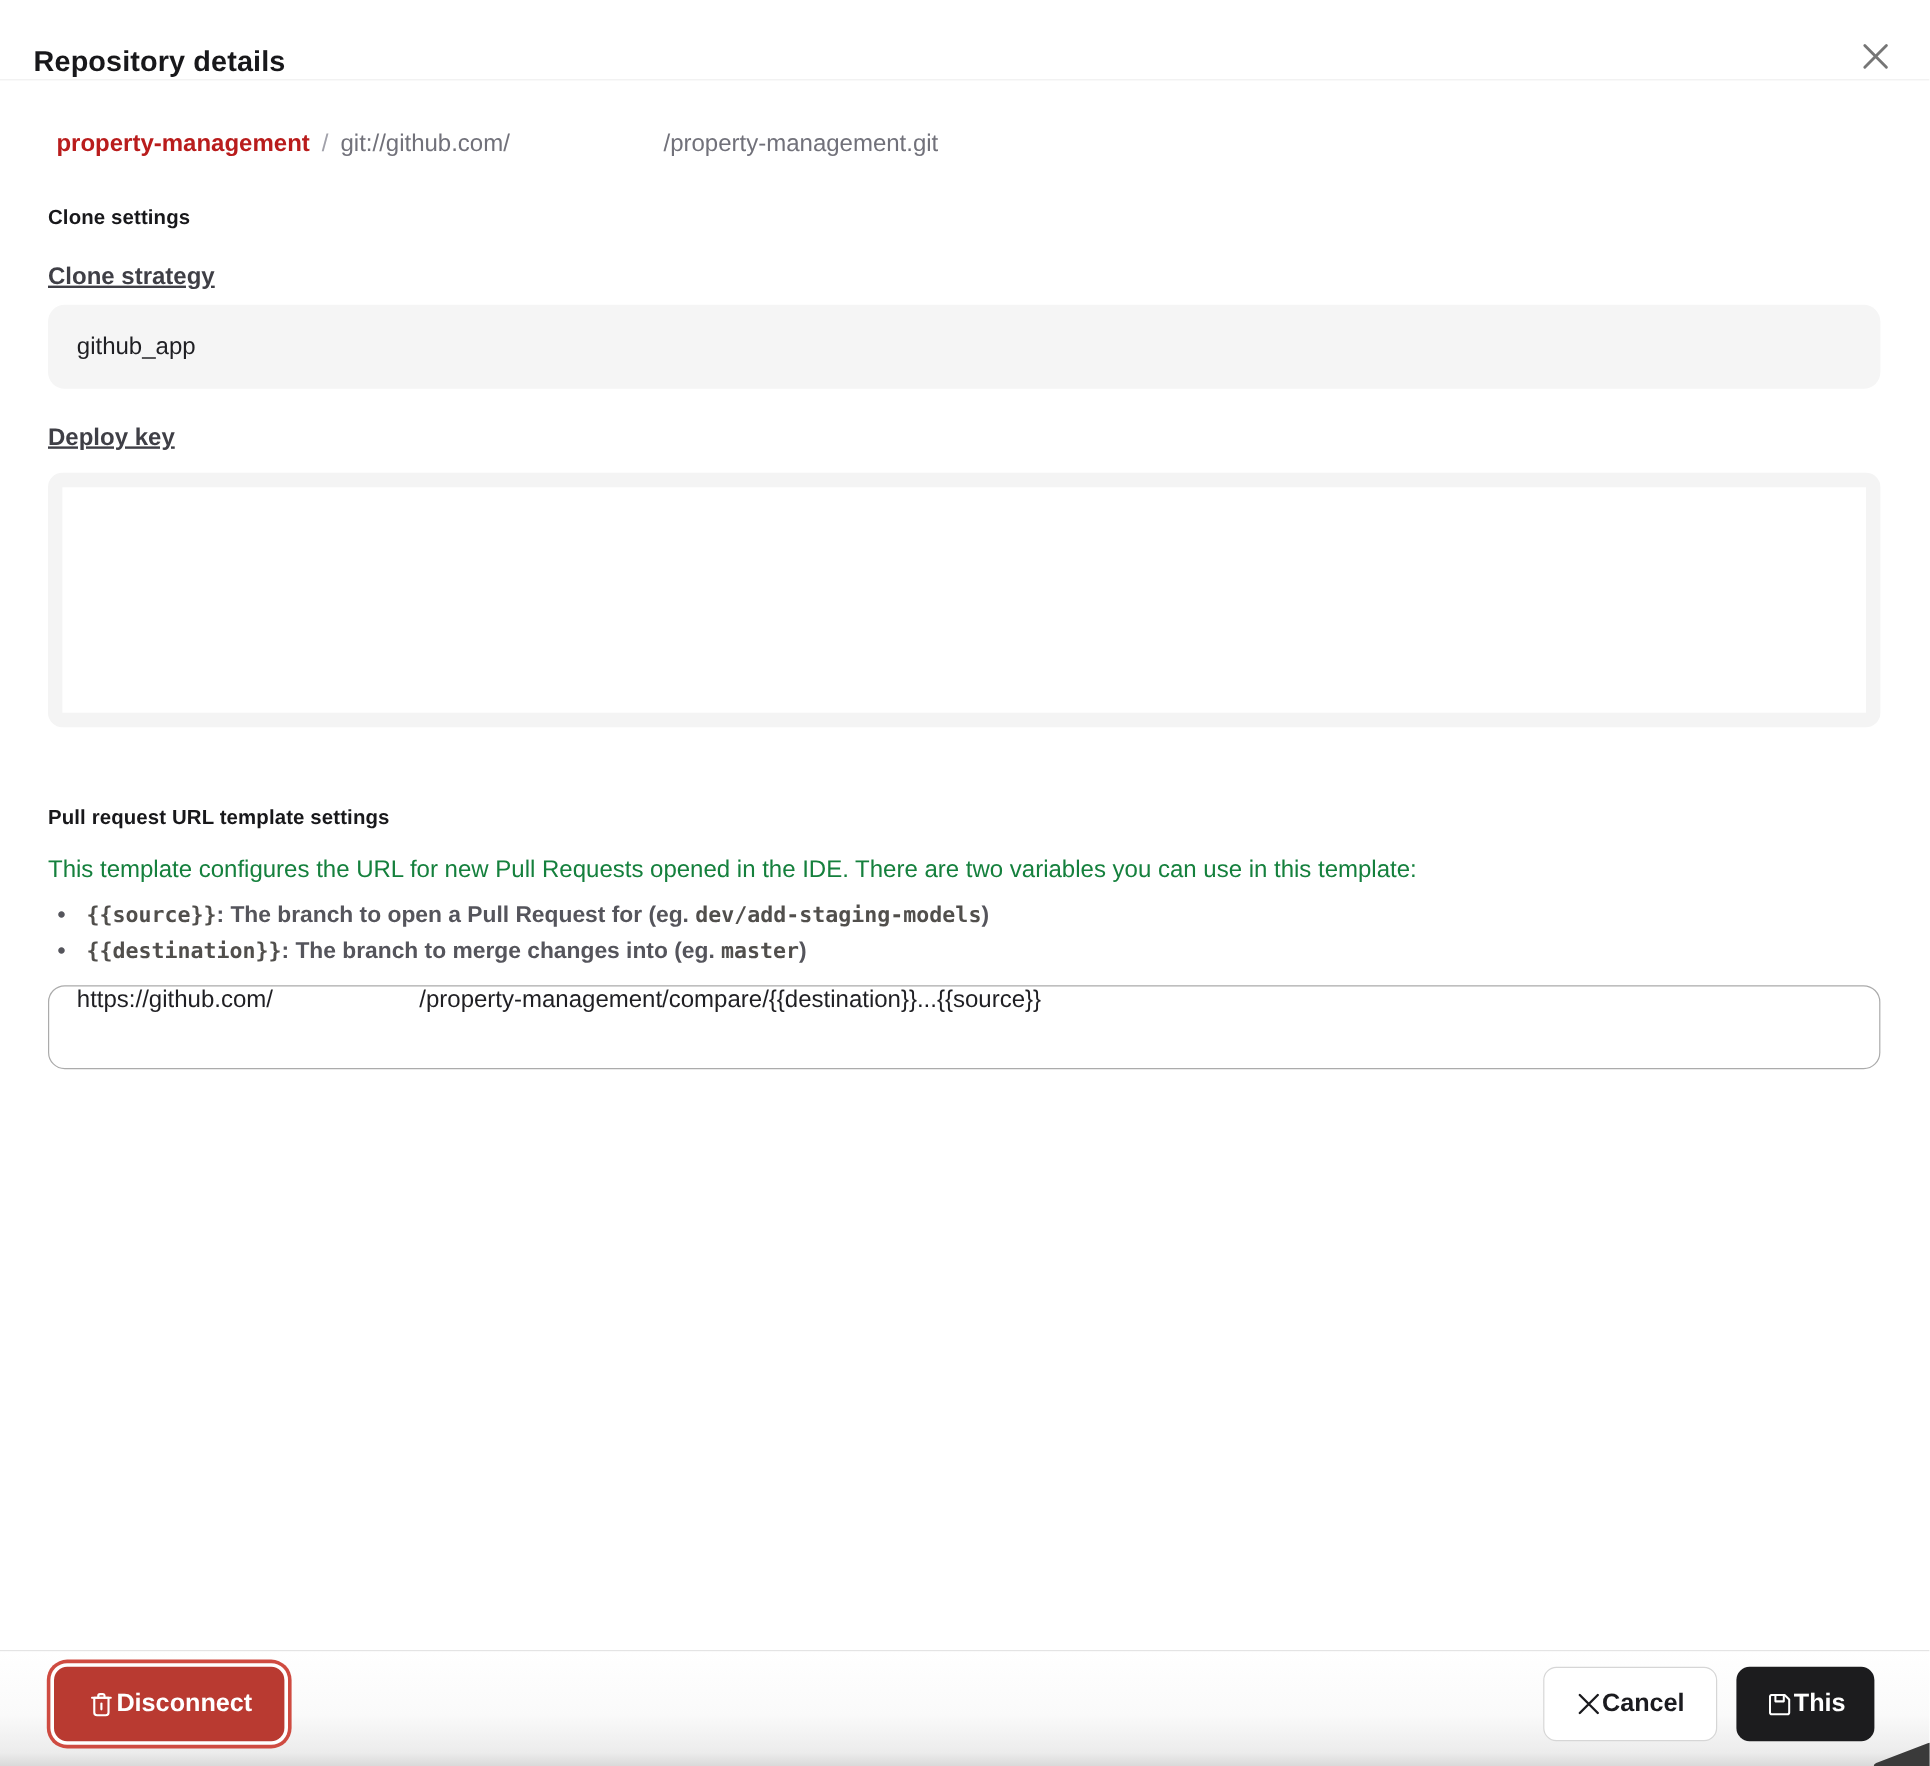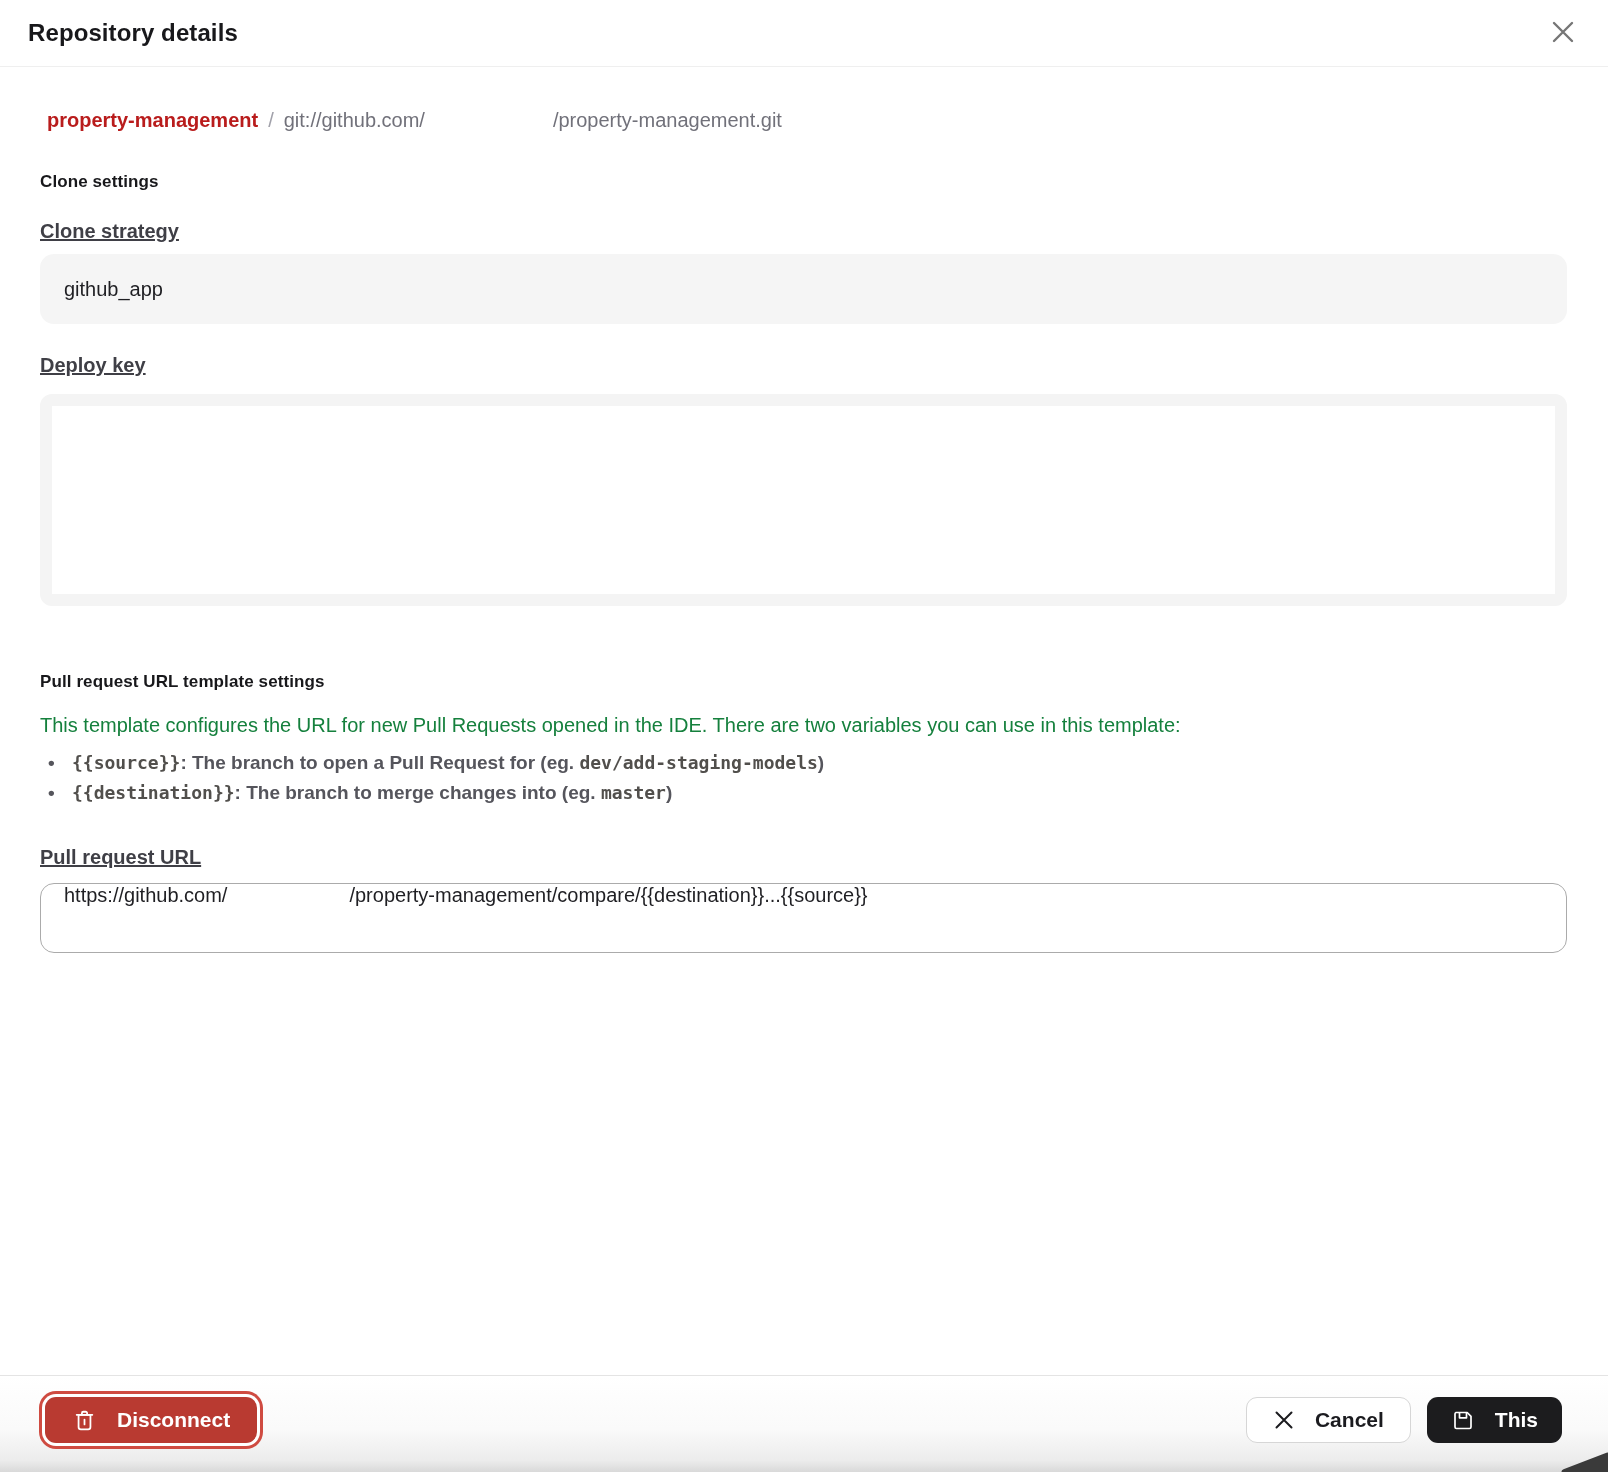--- a/index.html
+++ b/index.html
@@ -8,21 +8,21 @@
     font-family:"Liberation Sans", sans-serif;
     background:#ffffff;
     color:#18181b;
     overflow:hidden;
     position:relative;
   }
 
   
   .modal-header {
     height:67px;
-    display:flex; align-items:center; justify-content:space-between;
+    display:flex; align-items:flex-end; justify-content:space-between;
     padding:0 27px 0 28px;
     border-bottom:1px solid #efefef;
     background:#fff;
   }
   .modal-title { font-size:24px; font-weight:700; color:#18181b; letter-spacing:.1px; }
   .close-btn {
     width:36px; height:36px; display:flex; align-items:center; justify-content:center;
     background:none; border:none; cursor:pointer;
   }
 
@@ -111,24 +111,24 @@
   
   .modal-footer {
     position:absolute; left:0; right:0; top:1375px; bottom:0;
     border-top:1px solid #e4e4e4;
     background:linear-gradient(180deg,#ffffff 0%,#fafafa 55%,#ececec 88%,#d9d9d9 100%);
     display:flex; align-items:center; justify-content:space-between;
     padding:0 46px 8px 45px;
   }
   .btn {
     display:inline-flex; align-items:center; justify-content:center;
-    height:46px; border-radius:11px;
+    height:62px; border-radius:11px;
     font-family:"Liberation Sans", sans-serif;
     font-size:21px; font-weight:600;
-    cursor:pointer; gap:20px; border:none;
+    cursor:pointer; gap:0; border:none;
   }
   .btn-danger {
     background:#b93a31; color:#ffffff;
     padding:0 27px;
     box-shadow:0 0 0 3px #ffffff, 0 0 0 6px #cf4b41;
   }
   .footer-right { display:flex; align-items:center; gap:16px; }
   .btn-secondary {
     background:#ffffff; color:#1b1b1f;
     border:1px solid #d6d6d6;
@@ -189,21 +189,20 @@
 
     <ul class="pr-bullets">
       <li>
         <span class="code">{{source}}</span><span>: The branch to open a Pull Request for (eg. </span><span class="code">dev/add-staging-models</span><span>)</span>
       </li>
       <li>
         <span class="code">{{destination}}</span><span>: The branch to merge changes into (eg. </span><span class="code">master</span><span>)</span>
       </li>
     </ul>
 
-    <div class="field-label label-pr-url">Pull request URL</div>
     <div class="url-input">
       <span>https://github.com/</span>
       <span class="redacted-gap"></span>
       <span>/property-management/compare/{{destination}}...{{source}}</span>
     </div>
 
   </div>
 
   <div class="modal-footer">
     <button class="btn btn-danger">

